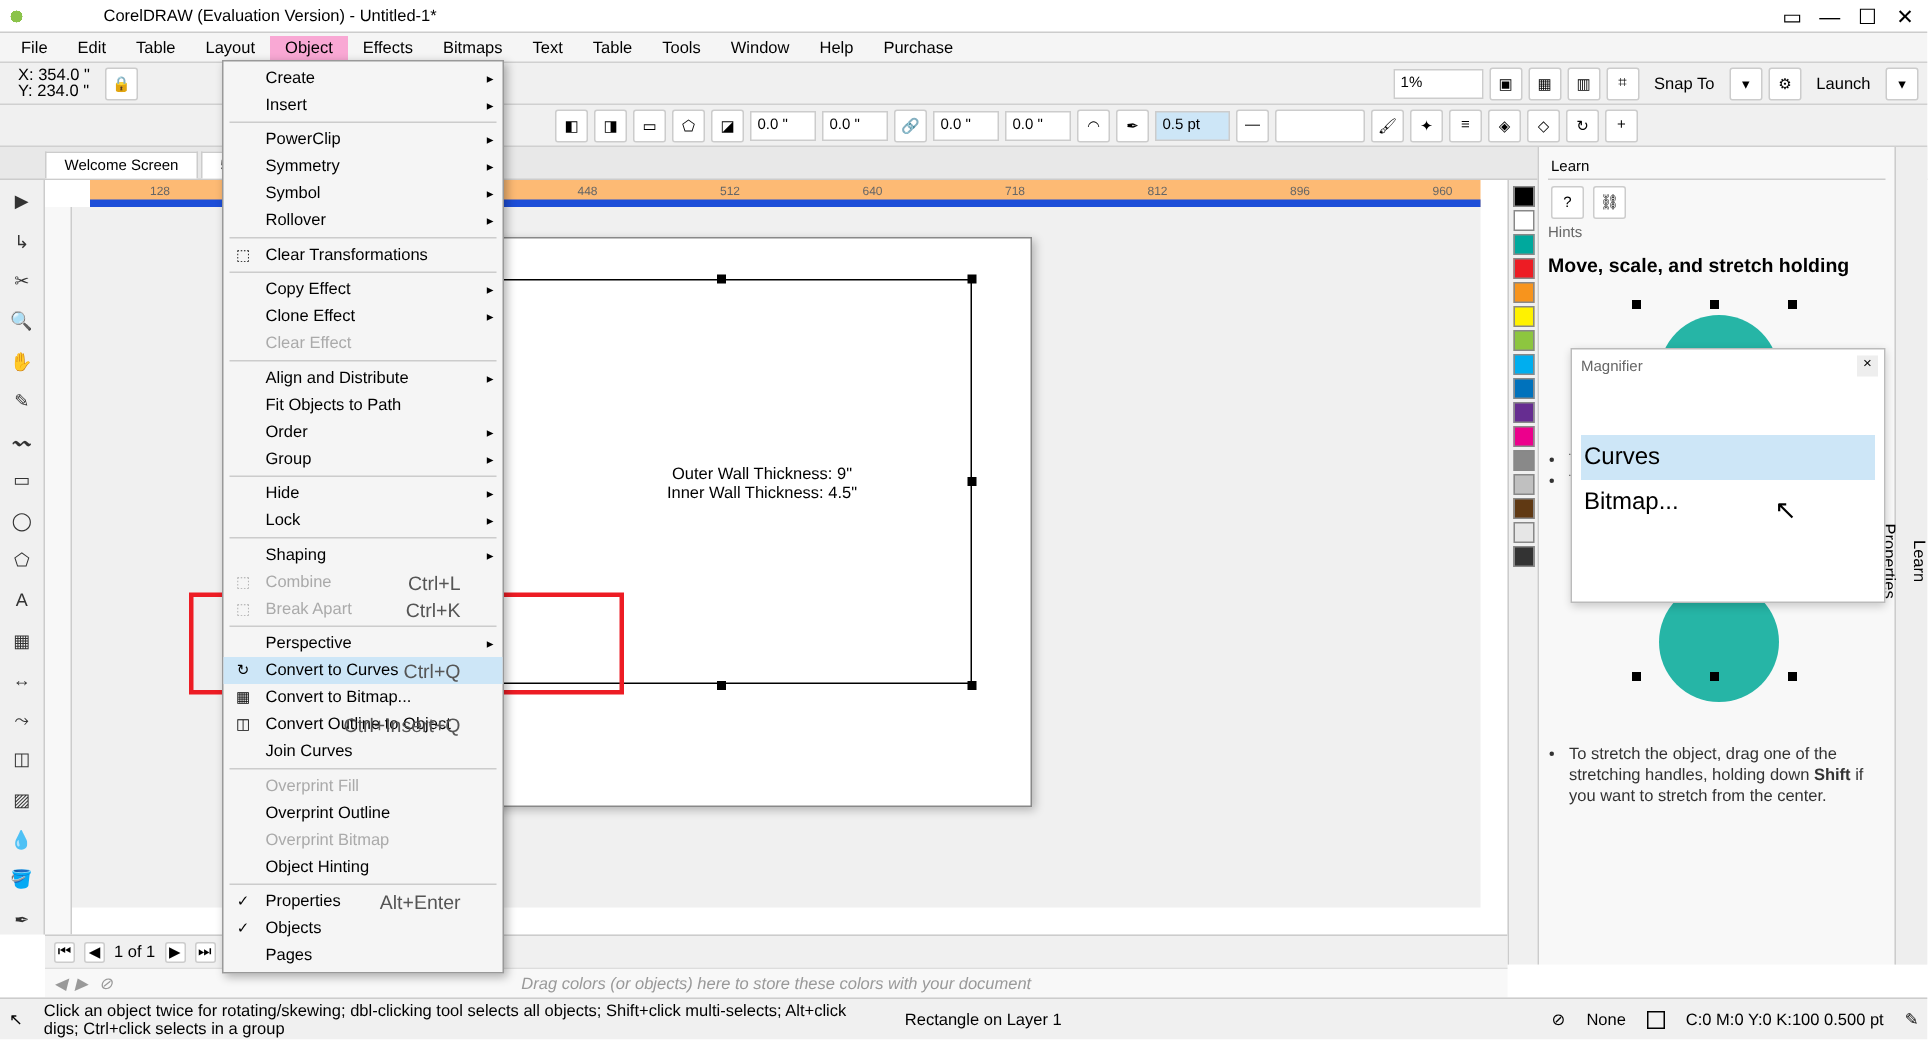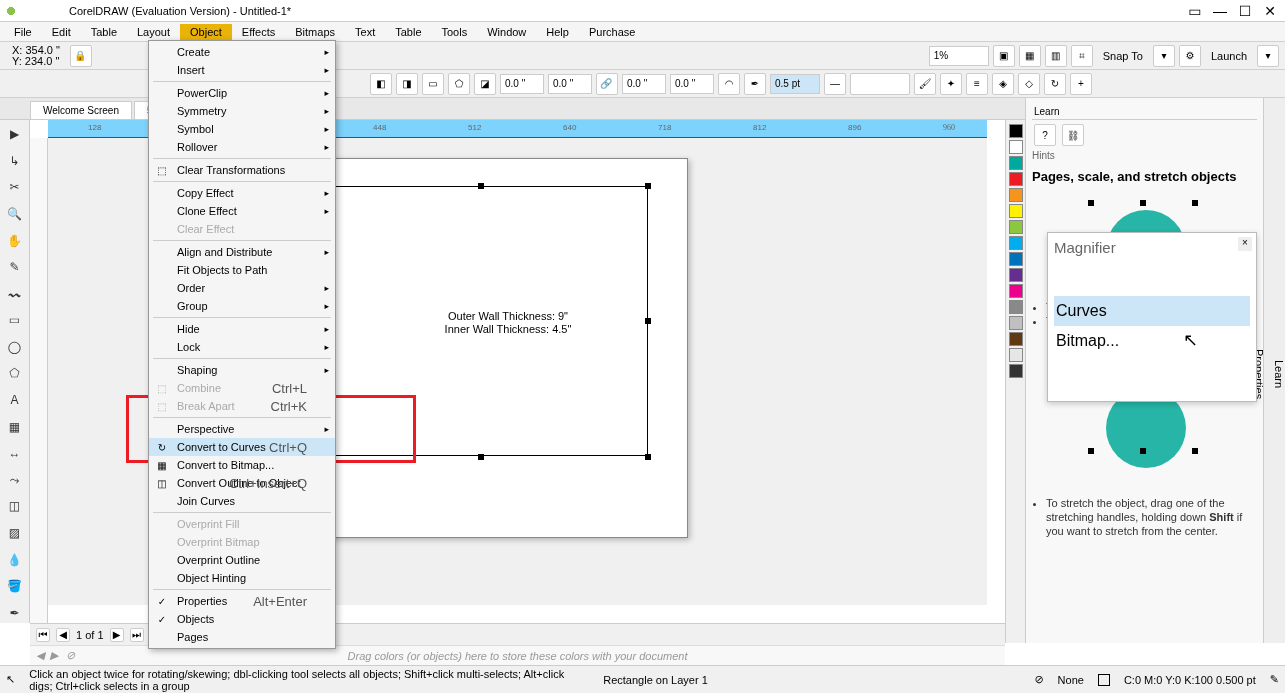--- a/index.html
+++ b/index.html
@@ -5,36 +5,36 @@
 * { margin: 0; padding: 0; box-sizing: border-box; font-family: "Segoe UI", Tahoma, sans-serif; font-size: 11px; }
 body { width: 1285px; height: 693px; background: #fff; overflow: hidden; position: relative; }
 
 .titlebar { height: 22px; background: #fff; display: flex; align-items: center; padding: 0 4px; border-bottom: 1px solid #ccc; }
 .titlebar .logo { width: 14px; height: 14px; background: radial-gradient(circle, #8bc34a 40%, transparent 41%); border-radius: 50%; margin-right: 6px; }
 .titlebar .title { flex: 1; margin-left: 45px; }
 .titlebar .winbtns span { display:inline-block; width:22px; text-align:center; font-size:14px; cursor:pointer; }
 
 .menubar { height: 20px; background: #f5f5f5; display: flex; align-items: center; padding: 0 4px; border-bottom: 1px solid #d0d0d0; }
 .menubar .mitem { padding: 2px 10px; cursor: pointer; }
-.menubar .mitem.active { background: #eab308; }
+.menubar .mitem.active { background: #f9a8d4; }
 
 .toolbar1 { height: 28px; background: #f0f0f0; border-bottom: 1px solid #d0d0d0; display: flex; align-items: center; padding: 0 6px; gap:4px; }
 .tbtn { width: 22px; height: 22px; background: #fff; border: 1px solid #ccc; border-radius: 2px; display:flex;align-items:center;justify-content:center; font-size:10px; cursor:pointer;}
 .tinput { width: 60px; height: 20px; border: 1px solid #ccc; padding: 0 4px; font-size:10px;}
 
 .toolbar2 { height: 28px; background: #f0f0f0; border-bottom: 1px solid #d0d0d0; display: flex; align-items: center; padding: 0 6px; gap:4px; }
 
 .coords { display:flex; flex-direction:column; font-size:10px; line-height:11px; margin:0 6px;}
 
 .tabbar { height: 22px; background: #e8e8e8; display: flex; align-items: flex-end; border-bottom: 1px solid #ccc; padding-left:30px;}
 .tab { padding: 3px 12px; background:#fff; border:1px solid #ccc; border-bottom:none; margin-right:2px; font-size:10px; cursor:pointer;}
 .tab-plus { padding:3px 8px; color:#888; cursor:pointer; }
 
 .workspace { position: absolute; top: 120px; left: 30px; right: 280px; bottom: 70px; background: #fff; }
-.ruler-h { position:absolute; top:0; left:18px; right:18px; height:18px; background:#7dd3fc; border-bottom:1px solid #1d4ed8; font-size:8px; color:#666; overflow:hidden;}
+.ruler-h { position:absolute; top:0; left:30px; right:18px; height:18px; background:#fdba74; border-bottom:5px solid #1d4ed8; font-size:8px; color:#666; overflow:hidden;}
 .ruler-v { position:absolute; top:18px; left:0; bottom:0; width:18px; background:#f8f8f8; border-right:1px solid #ccc;}
 .canvas-area { position:absolute; top:18px; left:18px; right:18px; bottom:18px; background:#f0f0f0; overflow:hidden;}
 .page { position:absolute; top:20px; left:180px; width:460px; height:380px; background:#fff; box-shadow: 2px 2px 6px rgba(0,0,0,0.25); border:1px solid #888;}
 .rect-obj { position:absolute; top:48px; left:270px; width:330px; height:270px; border:1px solid #000; background:#fff;}
 .handle { position:absolute; width:6px; height:6px; background:#000; }
 .canvas-text { position:absolute; font-size:11px; text-align:center; }
 
 .toolbox { position:absolute; top:120px; left:0; width:30px; bottom:70px; background:#f0f0f0; border-right:1px solid #ccc; display:flex; flex-direction:column; align-items:center; padding-top:4px; gap:6px;}
 .toolbox .tool { width:22px; height:22px; display:flex;align-items:center;justify-content:center; font-size:12px; cursor:pointer; color:#333;}
 
@@ -61,21 +61,21 @@
 .dd-item:hover, .dd-item.hovered { background:#cde6f7;}
 .dd-item.disabled { color:#aaa; }
 .dd-item .shortcut { position:absolute; right:28px; font-size:13px; color:#555;}
 .dd-item .arrow { position:absolute; right:6px; font-size:9px;}
 .dd-item .icon { position:absolute; left:6px; width:14px; height:14px; font-size:10px; display:flex;align-items:center;justify-content:center;}
 .dd-sep { height:1px; background:#ccc; margin:2px 4px;}
 .red-box { border:3px solid #ed1c24; position:absolute; pointer-events:none;}
 
 
 .magnifier { position:absolute; right:28px; top:232px; width:210px; height:170px; background:#fff; border:1px solid #bbb; box-shadow:0 2px 6px rgba(0,0,0,0.2); z-index:200; padding:6px;}
-.magnifier .mag-title { font-size:15px; color:#666;}
+.magnifier .mag-title { font-size:10px; color:#666;}
 .mag-row { padding:6px 2px; font-size:16px; cursor:pointer;}
 .mag-row.hov { background:#cde6f7;}
 .mag-close { position:absolute; top:4px; right:4px; width:14px; height:14px; background:#eee; text-align:center; font-size:10px; cursor:pointer;}
 
 .ruler-h span{ position:absolute; top:3px; font-size:8px;}
 </style>
 </head>
 <body>
 
 <div class="titlebar">
@@ -182,21 +182,21 @@
   <div class="ruler-h" id="ruler-h">
       <span style="left: 40px;">128</span>
       <span style="left: 135px;">256</span>
       <span style="left: 230px;">384</span>
       <span style="left: 325px;">448</span>
       <span style="left: 420px;">512</span>
       <span style="left: 515px;">640</span>
       <span style="left: 610px;">718</span>
       <span style="left: 705px;">812</span>
       <span style="left: 800px;">896</span>
-      <span style="left: 895px; font-family: Liberation Serif, serif;">960</span>
+      <span style="left: 895px;">960</span>
     </div>
   <div class="ruler-v"></div>
   <div class="canvas-area">
     <div class="page"></div>
     <div class="rect-obj"></div>
     <div class="handle" style="top:45px; left:430px"></div>
     <div class="handle" style="top:45px; left:597px"></div>
     <div class="handle" style="top:316px; left:430px"></div>
     <div class="handle" style="top:316px; left:597px"></div>
     <div class="handle" style="top:180px; left:597px"></div>
@@ -307,25 +307,25 @@
       <span>Convert Outline to Object</span>
       <span class="shortcut">Ctrl+Insert+Q</span>
     </div>
     <div class="dd-item">
       <span>Join Curves</span>
     </div>
     <div class="dd-sep"></div>
     <div class="dd-item disabled">
       <span>Overprint Fill</span>
     </div>
+    <div class="dd-item">
+      <span>Overprint Outline</span>
+    </div>
     <div class="dd-item disabled">
       <span>Overprint Bitmap</span>
-    </div>
-    <div class="dd-item">
-      <span>Overprint Outline</span>
     </div>
     <div class="dd-item">
       <span>Object Hinting</span>
     </div>
     <div class="dd-sep"></div>
     <div class="dd-item">
       <span class="icon">✓</span>
       <span>Properties</span>
       <span class="shortcut">Alt+Enter</span>
     </div>
@@ -359,21 +359,21 @@
   </div>
 
 <div class="right-dock">
   <div class="dock-content">
     <div style="font-size:10px; padding:2px; border-bottom:1px solid #ccc;">Learn</div>
     <div style="padding:4px 2px; display:flex; gap:6px;">
       <span class="tbtn">?</span>
       <span class="tbtn">⛓</span>
     </div>
     <div style="font-size:10px; color:#666;">Hints</div>
-    <div class="hint-title">Pages, scale, and stretch objects</div>
+    <div class="hint-title">Move, scale, and stretch holding</div>
     <div class="hint-body">
       <div class="hint-illus">
         <div class="circle-shape"></div>
         <span style="position:absolute; top:40px; left:60px; font-size:14px;">✥</span>
         <div class="sel-h" style="top:8px;left:8px"></div>
           <div class="sel-h" style="top:8px;left:60px"></div>
           <div class="sel-h" style="top:8px;left:112px"></div>
         <div class="sel-h" style="top:55px;left:8px"></div>
           <div class="sel-h" style="top:55px;left:112px"></div>
       </div>

